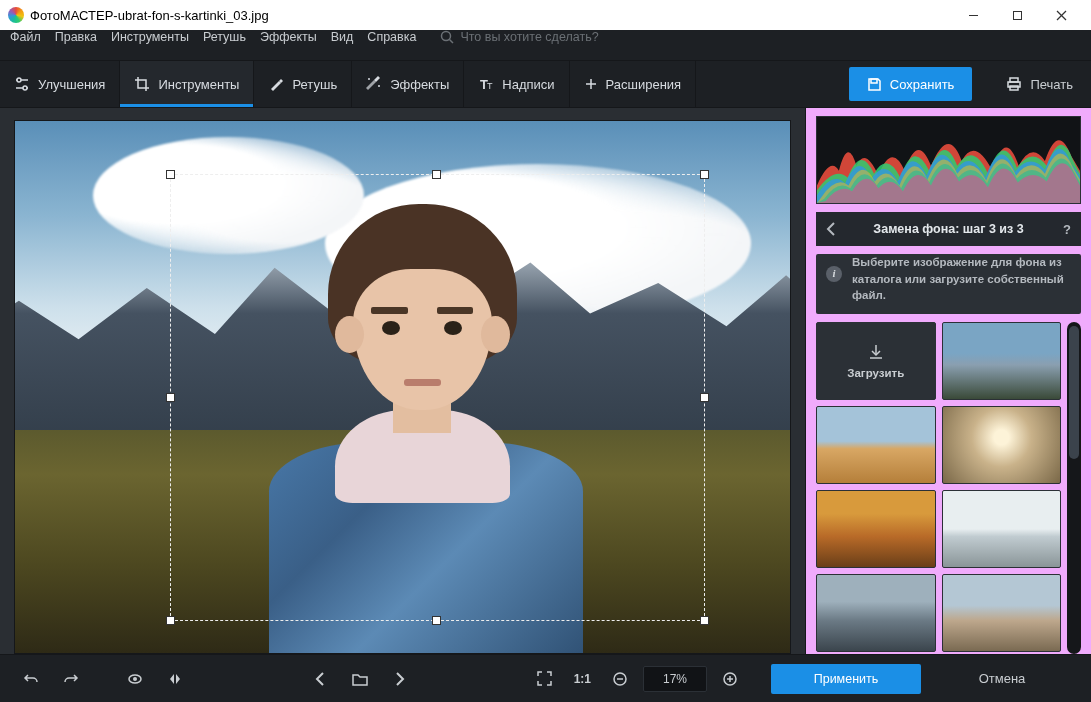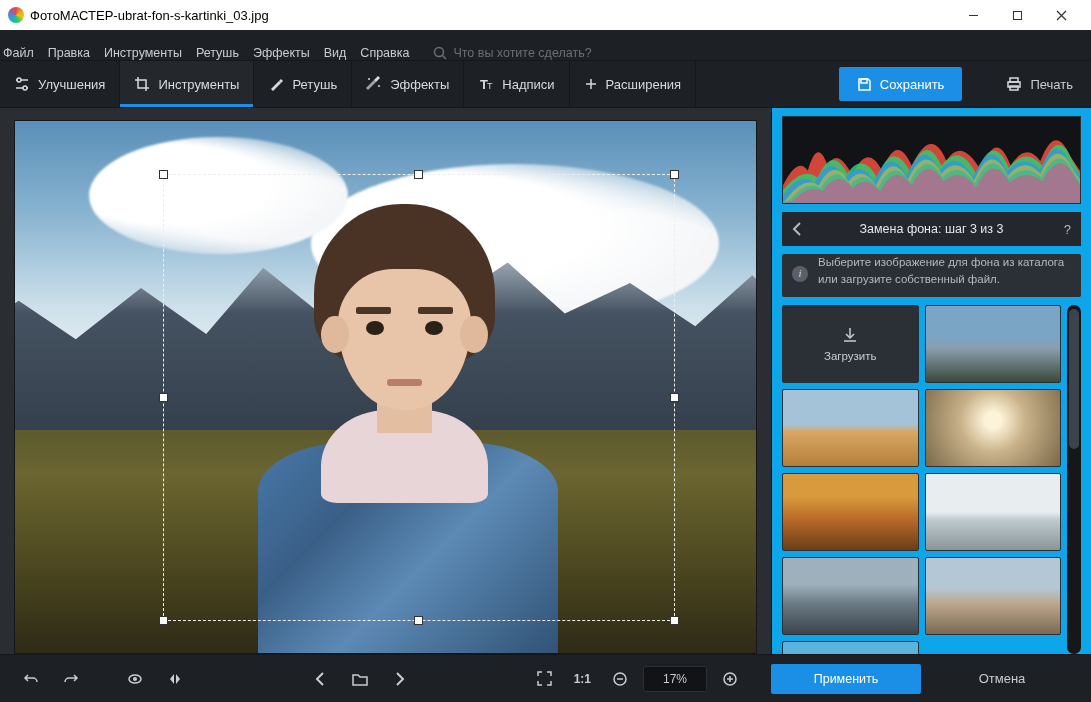--- a/index.html
+++ b/index.html
@@ -1,27 +1,27 @@
 <!DOCTYPE html>
 <html><head>
 <meta charset="utf-8">
 <style>
 * { margin:0; padding:0; box-sizing:border-box; font-family:"Segoe UI",Arial,sans-serif; user-select:none; }
 body { width:1091px; height:702px; background:#2a2e33; color:#c9cdd1; overflow:hidden; }
 .titlebar { height:30px; background:#fff; color:#000; display:flex; align-items:center; padding:0 8px; font-size:13px; }
 .titlebar .logo { width:16px; height:16px; border-radius:50%; background:conic-gradient(#e74c3c,#f39c12,#f1c40f,#2ecc71,#1abc9c,#3498db,#9b59b6,#e74c3c); margin-right:6px; }
 .winctrl { margin-left:auto; display:flex; }
 .winctrl div { width:44px; height:30px; display:flex; align-items:center; justify-content:center; font-size:13px; color:#444; }
-.menubar { height:30px; background:#1d2024; display:flex; align-items:flex-end; padding:0 3px; gap:14px; font-size:12.5px; color:#c9cdd1; }
+.menubar { height:30px; background:#1d2024; display:flex; align-items:flex-start; padding:0 10px; gap:14px; font-size:12.5px; color:#c9cdd1; }
 .menubar .search { display:flex; align-items:center; gap:6px; margin-left:10px; color:#6b7075; }
 .ribbon { height:48px; background:#1d2024; border-top:1px solid #15171a; border-bottom:1px solid #15171a; display:flex; align-items:stretch; }
 .ribbon-tab { display:flex; align-items:center; gap:8px; padding:0 14px; font-size:13px; color:#d7dbe0; border-right:1px solid #15171a; position:relative; }
 .ribbon-tab.active { background:#24282d; }
 .ribbon-tab.active::after { content:""; position:absolute; left:0; right:0; bottom:0; height:3px; background:#1b8fe6; }
-.ribbon-right { margin-left:auto; display:flex; align-items:center; gap:16px; }
+.ribbon-right { margin-left:auto; display:flex; align-items:center; gap:6px; }
 .save-btn { background:#1b8fe6; color:#fff; height:34px; margin:7px 10px; padding:0 18px; display:flex; align-items:center; gap:8px; border-radius:2px; font-size:13px; }
 .print-btn { display:flex; align-items:center; gap:8px; padding:0 18px; font-size:13px; }
 .main { display:flex; height:546px; }
 .canvas-area { flex:1; display:flex; flex-direction:column; padding:12px 14px 0 14px; }
 .canvas { flex:1; background:#333840; border:1px solid #15171a; position:relative; overflow:hidden; }
 .sky { position:absolute; inset:0; background:linear-gradient(#5a8fb8 0%,#8bb5d1 18%,#cde0eb 35%,#e8eff4 45%); }
 .cloud { position:absolute; background:radial-gradient(ellipse at 30% 40%,#fff 0%,#fff 40%,rgba(255,255,255,0) 70%),radial-gradient(ellipse at 70% 60%,#f4f6f8 0%,#f4f6f8 35%,rgba(255,255,255,0) 70%); filter:blur(1px); border-radius:50%; }
 .mtn { position:absolute; bottom:35%; left:-5%; right:-5%; height:48%; background:linear-gradient(180deg,rgba(230,238,244,0) 0%,#d3dee7 6%,#455261 40%,#2f3a46 100%); clip-path:polygon(0 45%,5% 35%,12% 50%,20% 30%,28% 48%,35% 22%,42% 40%,50% 18%,58% 35%,65% 20%,72% 40%,80% 28%,88% 45%,95% 25%,100% 40%,100% 100%,0 100%); }
 .forest { position:absolute; bottom:0; left:0; right:0; height:42%; background:linear-gradient(180deg,#5c5a2e 0%,#6b6530 20%,#4d4820 60%,#2e2a16 100%); }
 .sel { position:absolute; left:20%; top:10%; right:11%; bottom:6%; border:1px dashed #eee; }
@@ -29,21 +29,21 @@
 .person { position:absolute; left:30%; bottom:0; width:47%; height:88%; }
 .hair { position:absolute; top:4%; left:22%; width:52%; height:35%; background:#4a3325; border-radius:48% 48% 35% 35%/55% 55% 30% 30%; }
 .face { position:absolute; top:18%; left:29%; width:38%; height:30%; background:#e8c4a8; border-radius:42% 42% 48% 48%/38% 38% 62% 62%; }
 .ear { position:absolute; width:8%; height:8%; background:#e0b99c; border-radius:50%; }
 .neck { position:absolute; top:44%; left:40%; width:16%; height:9%; background:#e3bea0; }
 .hood { position:absolute; top:48%; left:24%; width:48%; height:20%; background:#e8d5d8; border-radius:40% 40% 10% 10%/60% 60% 10% 10%; }
 .jacket { position:absolute; top:55%; left:6%; width:86%; height:48%; background:linear-gradient(135deg,#4878a8 0%,#3a5f87 30%,#5c8ab5 55%,#2e4f72 100%); border-radius:32% 32% 0 0/22% 22% 0 0; }
 .eye { position:absolute; width:5%; height:3%; background:#2a2218; border-radius:50%; }
 .brow { position:absolute; width:10%; height:1.5%; background:#4a3626; border-radius:2px; }
 .mouth { position:absolute; top:41.5%; left:43%; width:10%; height:1.5%; background:#b97d6c; border-radius:3px; }
-.sidepanel { width:320px; background:#0ea5e9; display:flex; flex-direction:column; padding:8px 10px 0 10px; gap:8px; border-left:1px solid #15171a; }
+.sidepanel { width:286px; background:#f0abfc; display:flex; flex-direction:column; padding:8px 10px 0 10px; gap:8px; border-left:1px solid #15171a;font-weight:bold; }
 .histo { height:88px; background:#111316; border:1px solid #2b3036; position:relative; overflow:hidden; }
 .stephdr { height:34px; background:#24282e; display:flex; align-items:center; justify-content:center; position:relative; font-size:12.5px; color:#e4e8ec; }
 .stephdr .chev { position:absolute; left:10px; font-size:16px; color:#b4b9bf; }
 .stephdr .help { position:absolute; right:10px; font-size:13px; color:#b4b9bf; }
 .info { background:#2b3036; padding:0 12px 10px 36px; font-size:11.5px; line-height:1.45; color:#b4b9bf; position:relative; border-radius:2px; }
 .info::before { content:"i"; position:absolute; left:10px; top:12px; width:16px; height:16px; border-radius:50%; background:#5a6069; color:#d6dade; font-family:Georgia,serif; font-style:italic; font-size:11px; display:flex; align-items:center; justify-content:center; }
 .thumbgrid { flex:1; position:relative; display:grid; grid-template-columns:1fr 1fr; gap:6px; padding-right:20px; overflow:hidden; }
 .thumb { background:#333; height:78px; border-radius:2px; position:relative; overflow:hidden; border:1px solid #2b3036; }
 .thumb.upload { background:#2b3036; display:flex; flex-direction:column; align-items:center; justify-content:center; gap:6px; color:#c9cdd1; font-size:11.5px; }
 .scrolltrack { position:absolute; right:0; top:0; bottom:0; width:14px; background:#15171a; border-radius:7px; }

